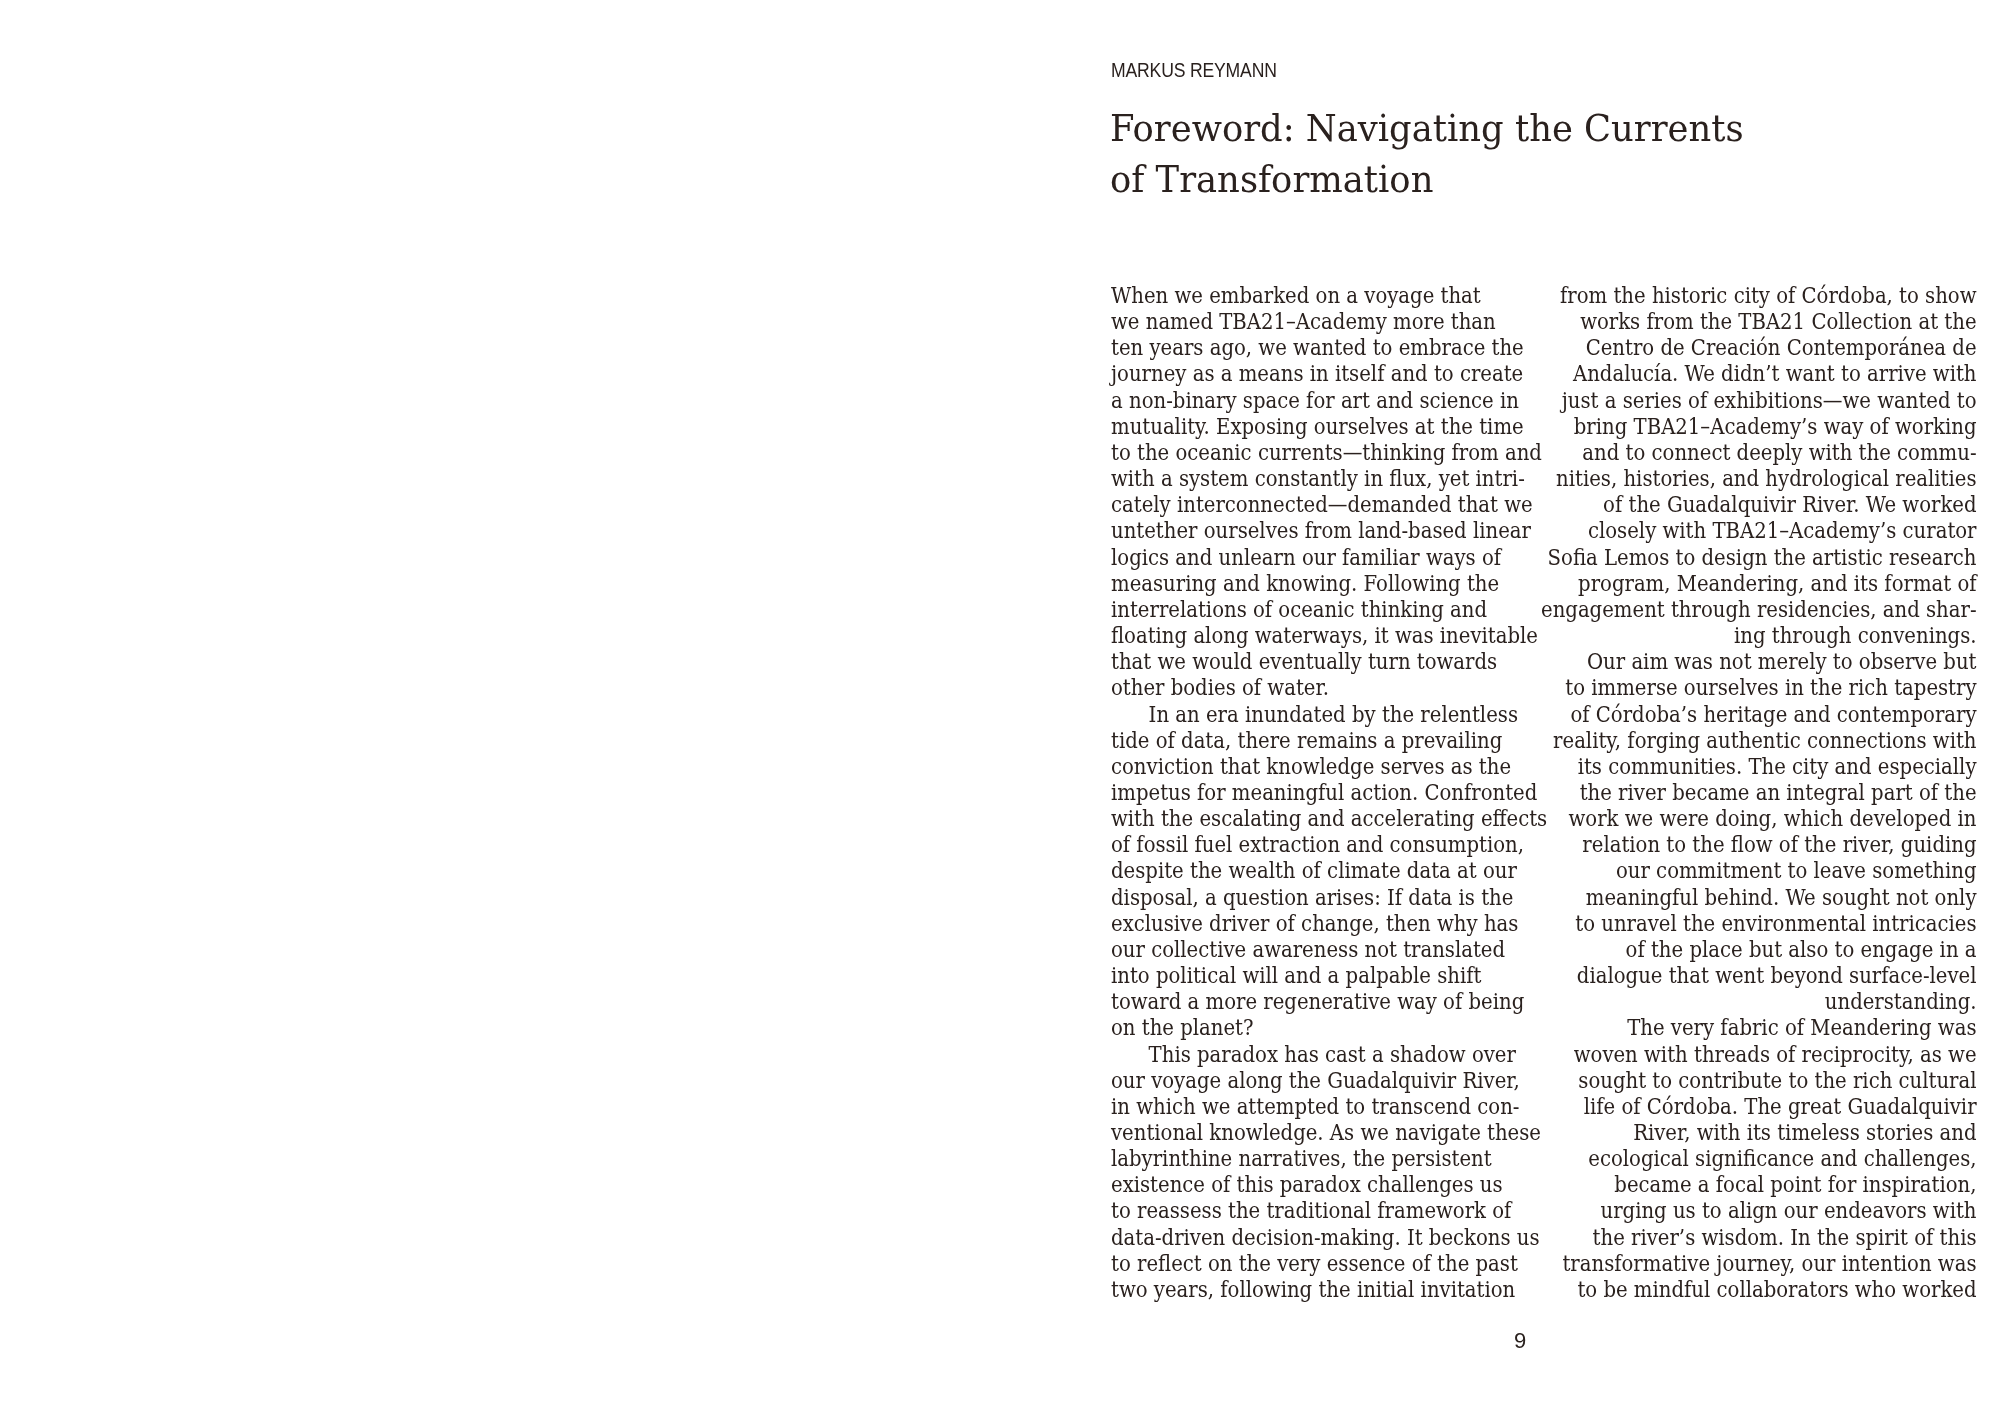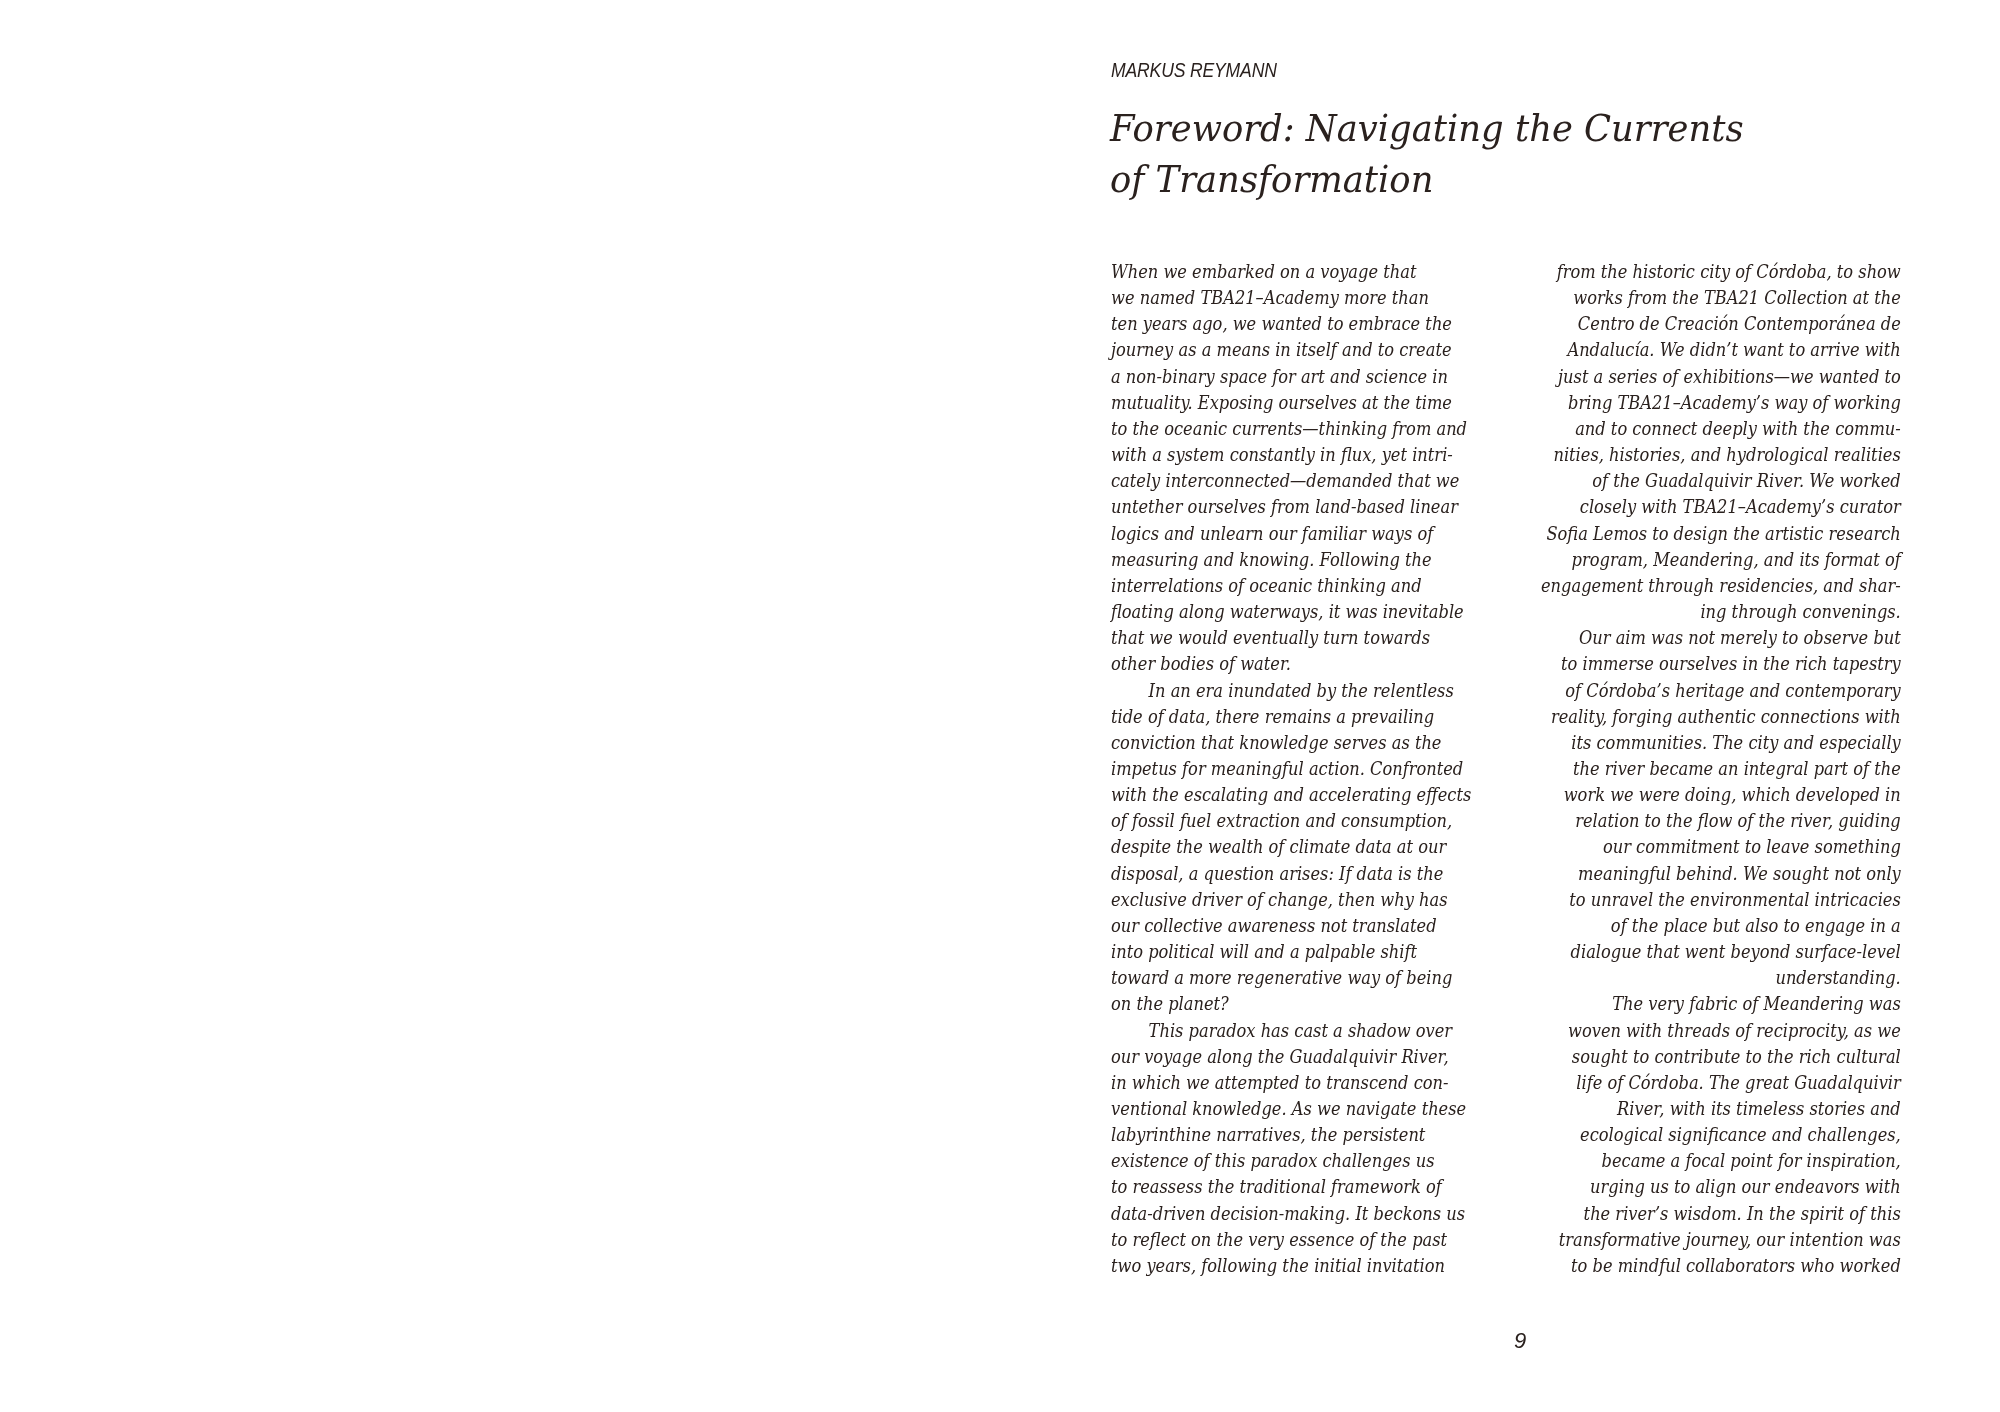--- a/index.html
+++ b/index.html
@@ -26,21 +26,20 @@
       width: 1000px;
       height: 1412px;
       background: #ffffff;
     }
     .page-right {
       position: absolute;
       left: 1000px; top: 0;
       width: 1000px;
       height: 1412px;
       background: #ffffff;
-      font-style: italic;
     }
     .author {
       position: absolute;
       left: 111px;
       top: 58px;
       font-family: "Liberation Sans", sans-serif;
       font-size: 20px;
       letter-spacing: -0.2px;
       line-height: 24px;
       color: #2a211e;
@@ -58,23 +57,23 @@
       font-weight: normal;
       color: #2a211e;
       margin: 0;
       transform: scaleX(0.93);
       transform-origin: left top;
       white-space: nowrap;
     }
     .title .tline { display: block; }
     .column {
       position: absolute;
-      top: 258px;
+      top: 282px;
       font-family: "DejaVu Serif", serif;
-      font-size: 19px;
+      font-size: 23px;
       line-height: 26.16px;
       color: #2a211e;
     }
     .col-1 { left: 111px; }
     .col-2 { left: 541px; text-align: right; }
     .column .line {
       display: block;
       white-space: nowrap;
       transform: scaleX(0.855);
       transform-origin: left top;

